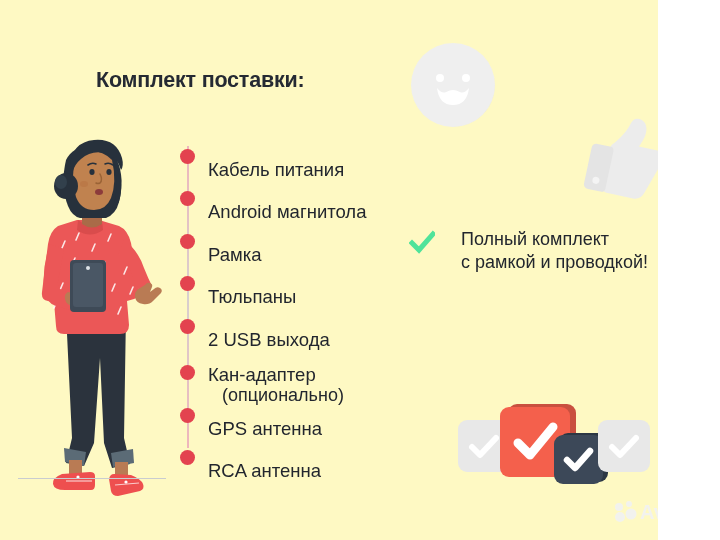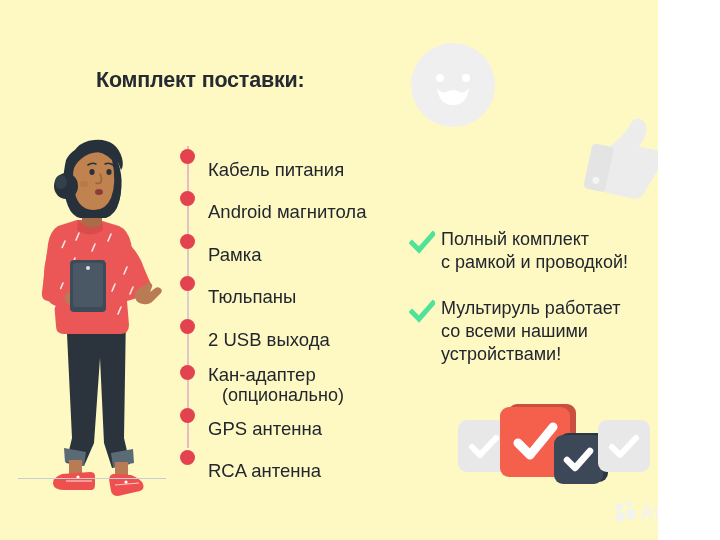--- a/index.html
+++ b/index.html
@@ -94,20 +94,21 @@
     height: 26px;
     margin-right: 6px;
     margin-top: 2px;
   }
   .check-text {
     font-size: 18px;
     line-height: 23px;
     color: #22262E;
     white-space: pre-line;
     font-weight: 500;
+    margin-left: 20px;
   }
 
   
   .smiley {
     position: absolute;
     left: 408px;
     top: 40px;
     width: 90px;
     height: 90px;
   }
@@ -319,30 +320,20 @@
   <div class="check-block" style="left:409px; top:228px; width:280px;">
     <span class="check-mark">
       <svg viewBox="0 0 26 26" width="26" height="26">
         <path d="M3 13 L10 20 L24 4" stroke="#4FE39A" stroke-width="5" fill="none" stroke-linecap="square" stroke-linejoin="miter"></path>
       </svg>
     </span>
     <span class="check-text">Полный комплект
 с рамкой и проводкой!</span>
   </div>
 
-  <div class="check-block" style="left:409px; top:297px; width:280px;">
-    <span class="check-mark">
-      <svg viewBox="0 0 26 26" width="26" height="26">
-        <path d="M3 13 L10 20 L24 4" stroke="#4FE39A" stroke-width="5" fill="none" stroke-linecap="square" stroke-linejoin="miter"></path>
-      </svg>
-    </span>
-    <span class="check-text">Мультируль работает
-со всеми нашими
-устройствами!</span>
-  </div>
 
   <div class="tiles">
 
     <div class="tile" style="left:0px; top:18px; width:52px; height:52px; background:#E8E8E8;">
       <svg viewBox="0 0 52 52" width="52" height="52">
         <path d="M14 27 L22 35 L38 18" stroke="#FFFFFF" stroke-width="6" fill="none" stroke-linecap="round" stroke-linejoin="round"></path>
       </svg>
     </div>
 
     <div class="tile" style="left:50px; top:2px; width:68px; height:68px; background:#C9503F;"></div>

